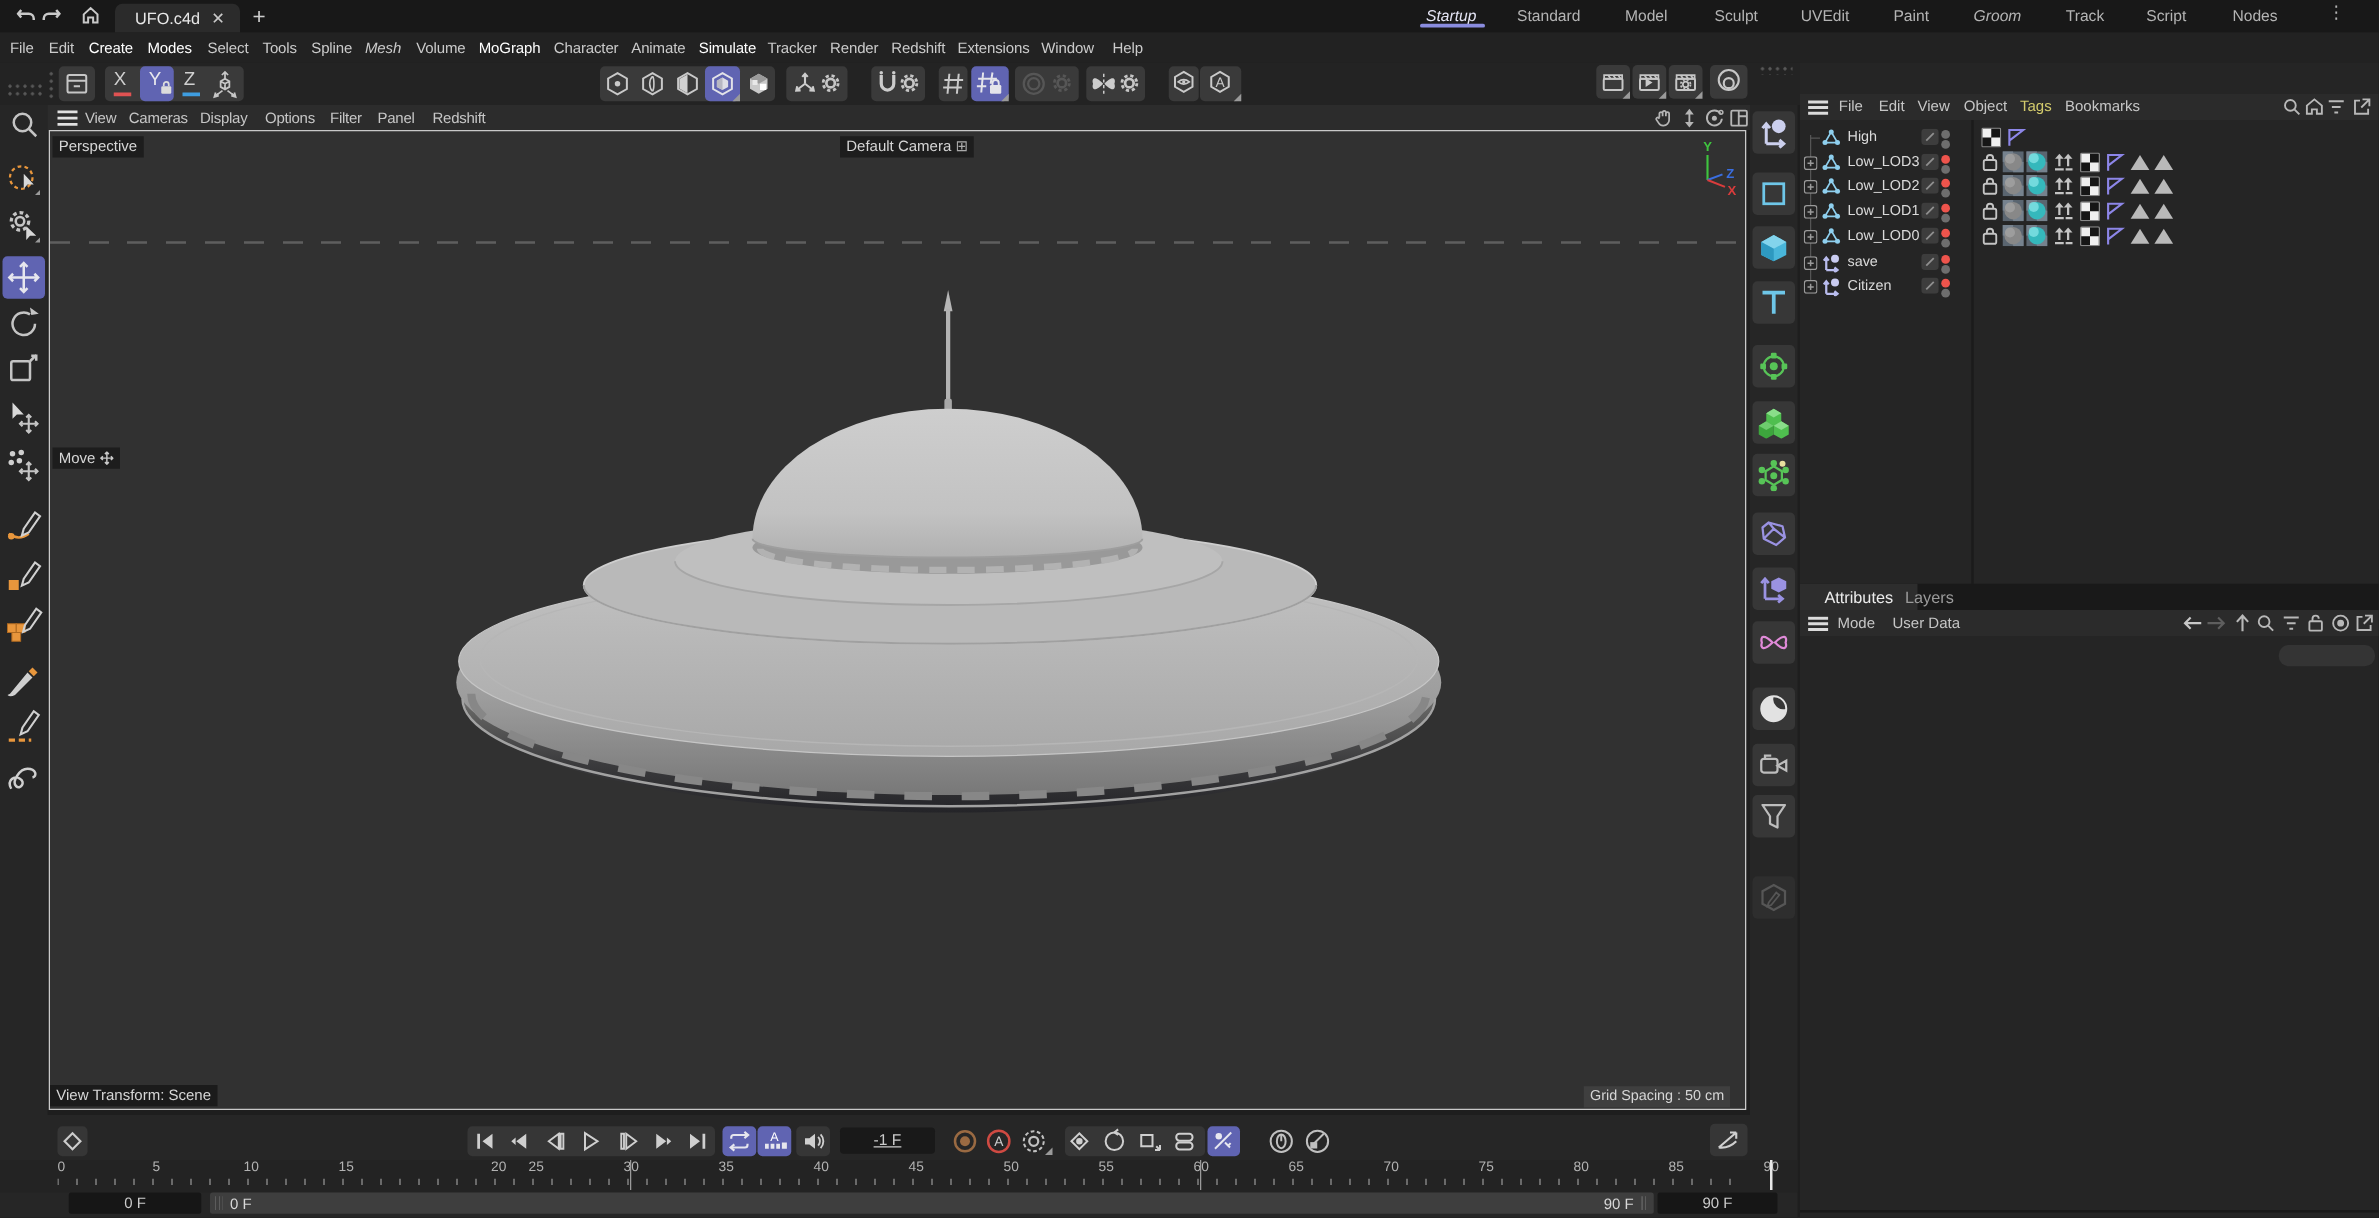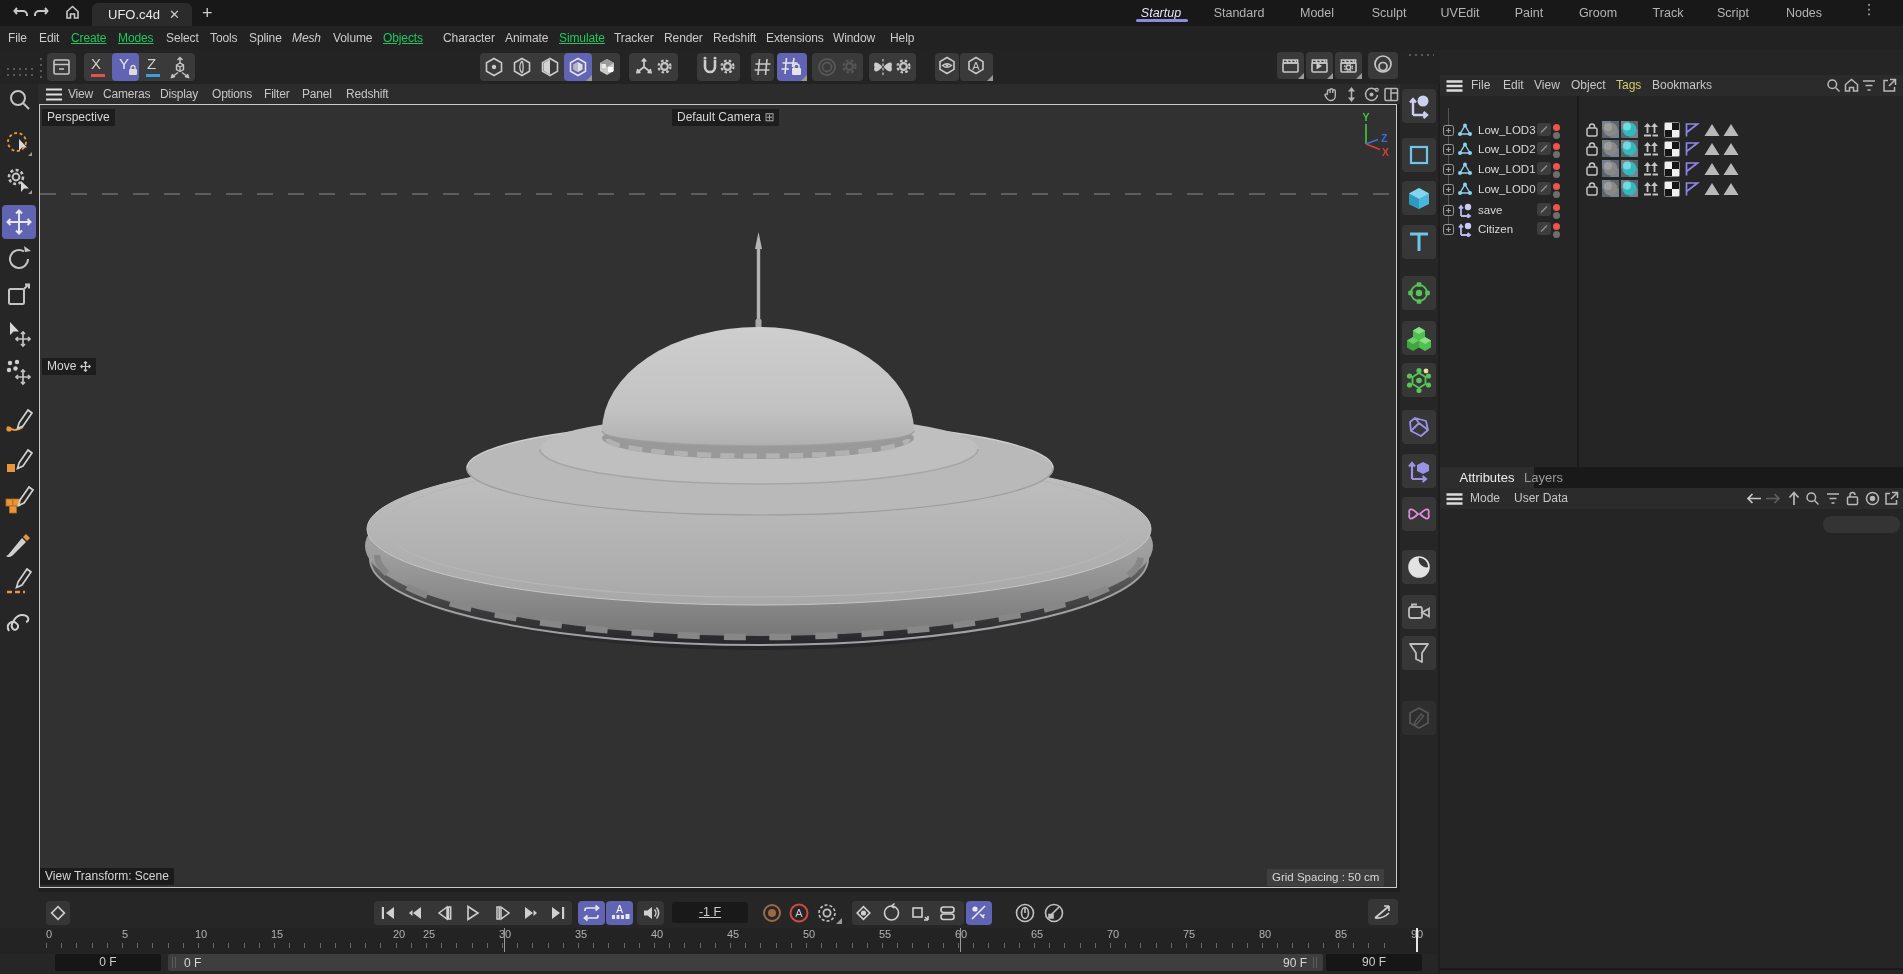--- a/index.html
+++ b/index.html
@@ -15,21 +15,21 @@
   padding-left:16px; }
 #doctab .x { position:absolute; right:12px; top:0px; color:#c9c9c9; font-size:13px; }
 .laytab { top:0; height:26px; line-height:26px; font-size:12.5px; color:#b4b4b4;
   transform:translateX(-50%); }
 .laytab.active { color:#e4e4f4; font-style:italic; }
 #startupline { left:1136px; top:19px; width:52px; height:3px; background:#8a8cdf; border-radius:2px; }
 
 
 #menubar { left:0; top:26px; width:1903px; height:24px; background:#222222; }
 #menubar span { position:absolute; top:0; height:24px; line-height:24px; font-size:12px; letter-spacing:-0.1px; color:#cbcbcb; }
-#menubar span.y { color:#22c55e;text-decoration:underline; }
+#menubar span.y { color:#ffffff; }
 
 
 #toolbar { left:0; top:50px; width:1903px; height:34px; background:#232323; }
 .tbtn { position:absolute; background:#3a3a3a; border-radius:4px; }
 .tbtn.sel { background:#6064b2; }
 
 .dots { background-image:radial-gradient(#585858 1.1px, transparent 1.4px); background-size:6px 6px; }
 .axl { font-size:15px; color:#d0d0d0; }
 .corner { width:0; height:0; border-left:6px solid transparent; border-bottom:6px solid #9a9a9a; }
 .gear, .gear2 { color:#c6c6c6; } .geardim { color:#565656; }
@@ -165,39 +165,39 @@
     <svg class="abs" style="left:65px;top:5px;" width="15" height="15" viewBox="0 0 15 15">
       <path d="M2 6.5 L7.5 1.5 L13 6.5 V13 H9.5 V9 h-4 V13 H2 Z" fill="none" stroke="#c9c9c9" stroke-width="1.6"></path>
     </svg>
     <div class="abs" style="left:202px;top:3px;color:#cdcdcd;font-size:18px;">+</div>
     <span class="abs laytab active" style="left:1161px;">Startup</span>
     <span class="abs laytab" style="left:1239px;">Standard</span>
     <span class="abs laytab" style="left:1317px;">Model</span>
     <span class="abs laytab" style="left:1389px;">Sculpt</span>
     <span class="abs laytab" style="left:1460px;">UVEdit</span>
     <span class="abs laytab" style="left:1529px;">Paint</span>
-    <span class="abs laytab" style="left:1598px;">Groom</span>
+    <span class="abs laytab" style="left:1598px;font-style:italic;">Groom</span>
     <span class="abs laytab" style="left:1668px;">Track</span>
     <span class="abs laytab" style="left:1733px;">Script</span>
     <span class="abs laytab" style="left:1804px;">Nodes</span>
     <span class="abs" style="left:1862px;top:1px;color:#b4b4b4;font-size:14px;letter-spacing:0;">⋮</span>
     <div class="abs" id="startupline"></div>
   </div>
   <div class="abs" id="doctab">UFO.c4d<span class="x">✕</span></div>
   <div class="abs" id="menubar">
     <span style="left:8px;">File</span>
     <span style="left:39px;">Edit</span>
     <span class="y" style="left:71px;">Create</span>
     <span class="y" style="left:118px;">Modes</span>
     <span style="left:166px;">Select</span>
     <span style="left:210px;">Tools</span>
     <span style="left:249px;">Spline</span>
     <span style="left:292px;font-style:italic;">Mesh</span>
     <span style="left:333px;">Volume</span>
-    <span class="y" style="left:383px;">Objects</span>
+    <span class="y" style="left:383px;">MoGraph</span>
     <span style="left:443px;">Character</span>
     <span style="left:505px;">Animate</span>
     <span class="y" style="left:559px;">Simulate</span>
     <span style="left:614px;">Tracker</span>
     <span style="left:664px;">Render</span>
     <span style="left:713px;">Redshift</span>
     <span style="left:766px;">Extensions</span>
     <span style="left:833px;">Window</span>
     <span style="left:890px;">Help</span>
   </div>
@@ -685,20 +685,38 @@
       <svg class="abs" style="left:442px;top:3px;" width="15" height="15" viewBox="0 0 15 15">
           <g fill="none" stroke="#b8b8b8" stroke-width="1.5">
             <path d="M6 2.5 H2 V13 H12.5 V9"></path>
             <path d="M8 1.5 H13.5 V7 M13.5 1.5 L7 8"></path>
           </g>
         </svg>
     </div>
     <div class="abs" style="left:0;top:46px;width:463px;height:371px;background:#252525;">
       <div class="abs" style="left:137px;top:0;width:2px;height:371px;background:#1b1b1b;"></div>
       <div class="abs" style="left:8px;top:12px;width:1px;height:122px;background:#555555;"></div>
+      <div class="abs trow" style="top:4px;">
+        <div class="abs" style="left:8px;top:10px;width:8px;height:1px;background:#555555;"></div>
+        <svg class="abs" style="left:17px;top:2px;" width="16" height="16">
+            <use href="#polyicon"></use>
+          </svg>
+        <span class="nm">High</span>
+        <svg class="abs" style="left:97px;top:3px;" width="14" height="13">
+            <use href="#togglesym"></use>
+          </svg>
+        <div class="dot" style="top:4px;"></div>
+          <div class="dot" style="top:12px;"></div>
+        <svg class="abs" style="left:145px;top:2px;" width="16" height="16">
+            <use href="#checker"></use>
+          </svg>
+        <svg class="abs" style="left:165px;top:2px;" width="16" height="16">
+            <use href="#flagicon"></use>
+          </svg>
+      </div>
       <div class="abs trow" style="top:24px;">
         <svg class="abs" style="left:3px;top:5px;" width="11" height="11">
             <use href="#expbox"></use>
           </svg>
         <svg class="abs" style="left:17px;top:2px;" width="16" height="16">
             <use href="#polyicon"></use>
           </svg>
         <span class="nm">Low_LOD3</span>
         <svg class="abs" style="left:97px;top:3px;" width="14" height="13">
             <use href="#togglesym"></use>

